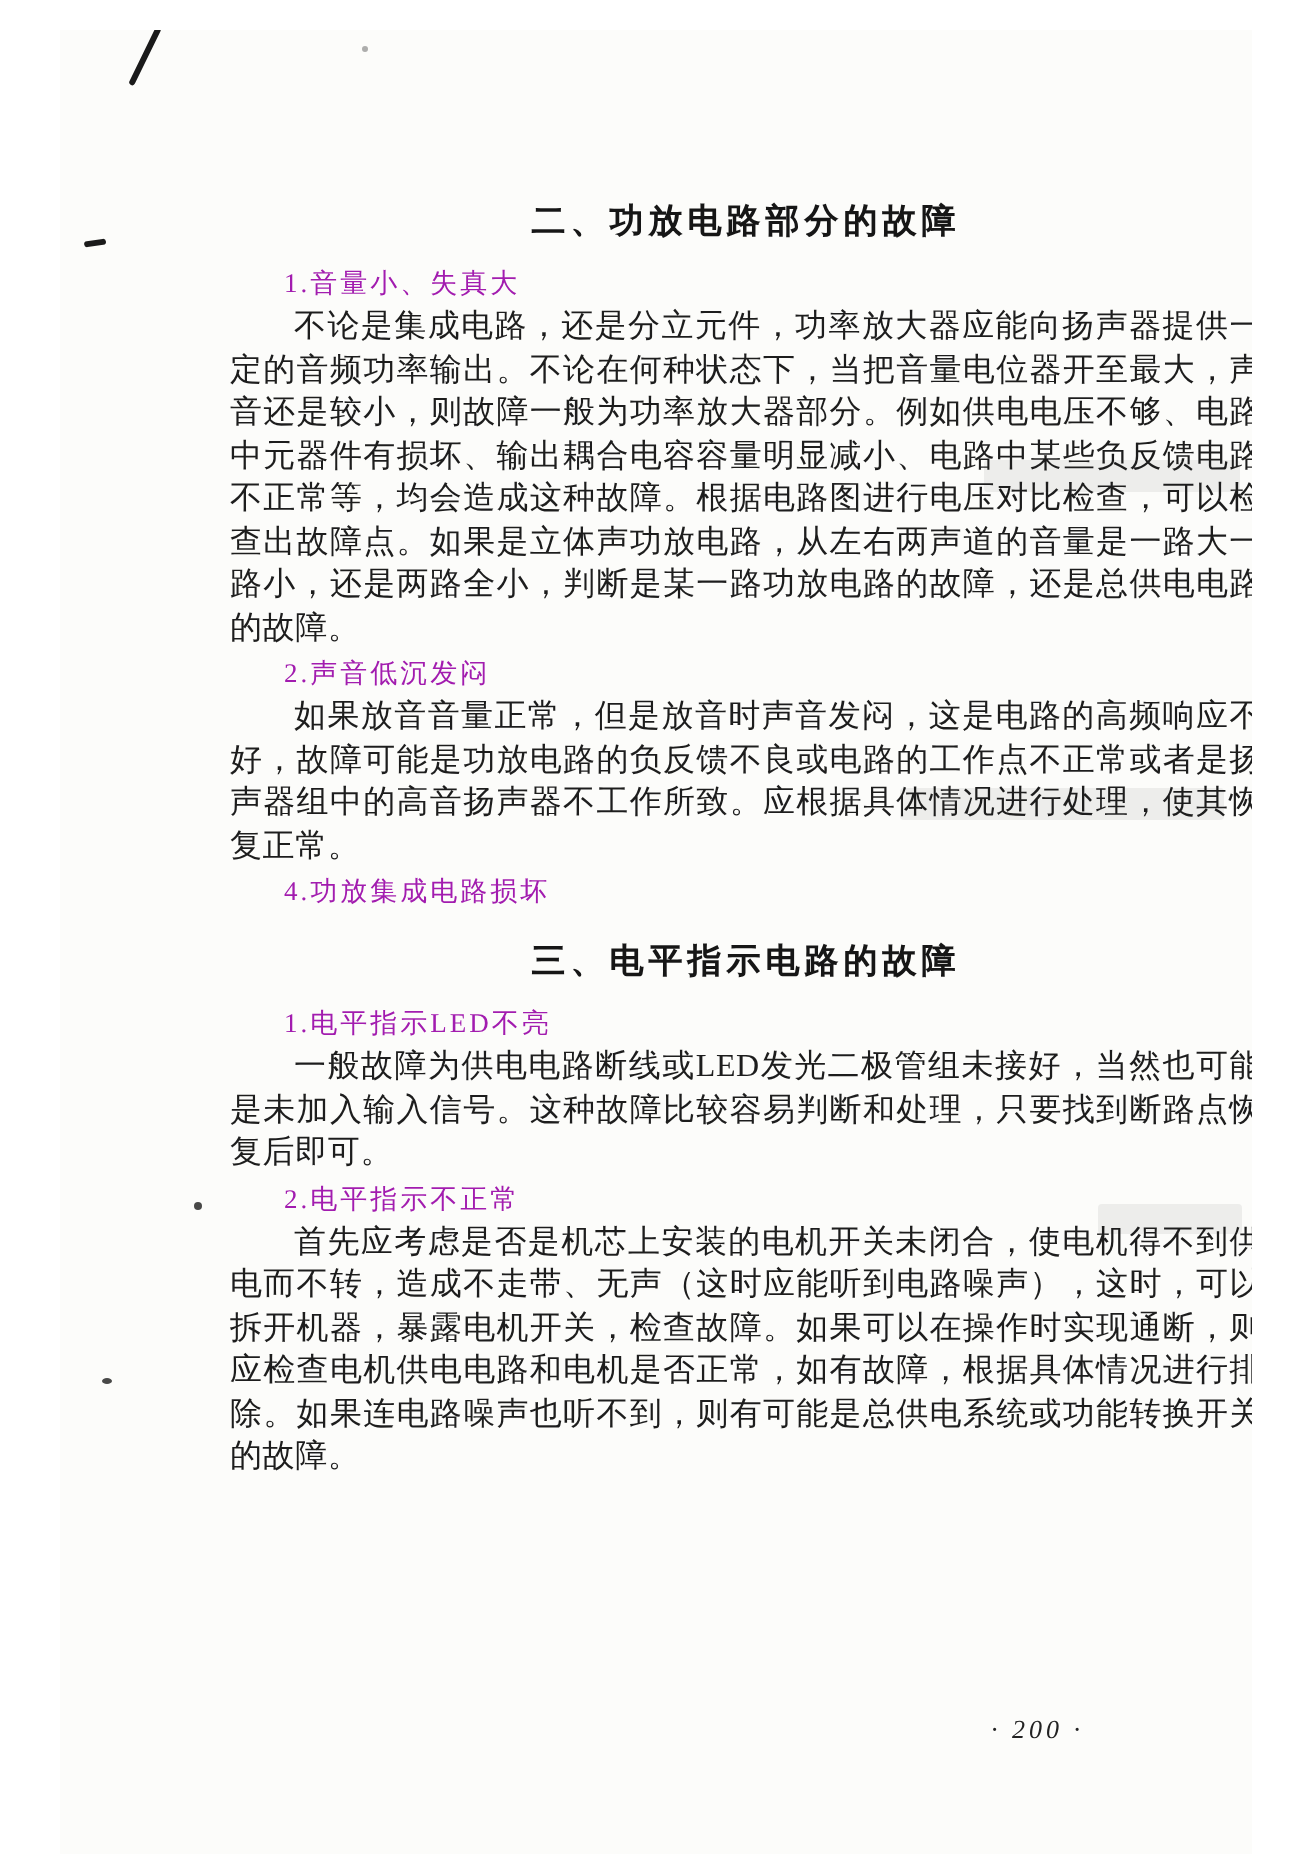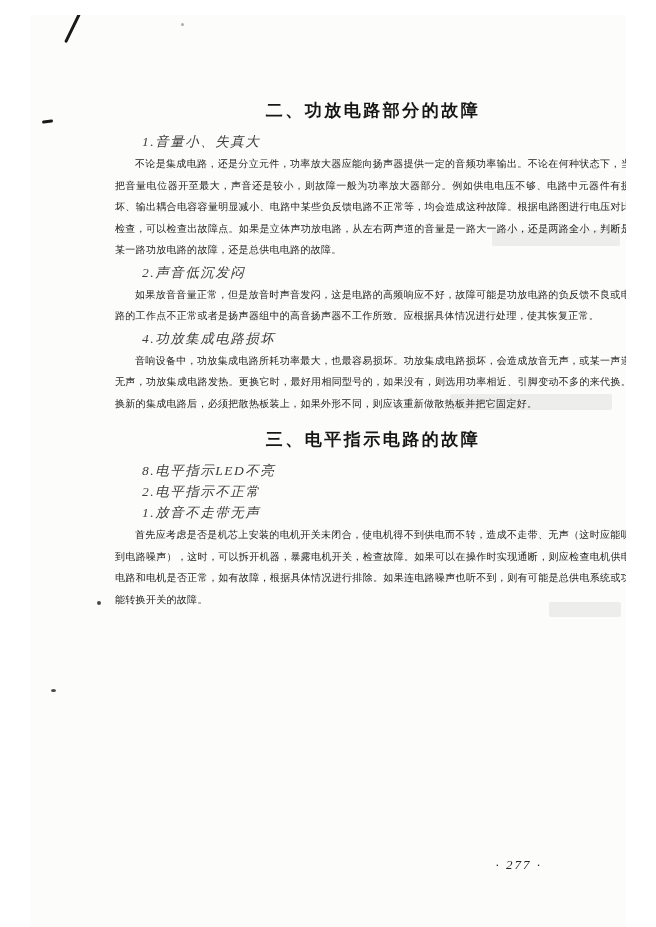--- a/index.html
+++ b/index.html
@@ -28,29 +28,28 @@
     font-size: 17px;
     font-weight: bold;
     text-align: center;
     letter-spacing: 2.5px;
     color: #161616;
     margin: 14px 0 11px 0;
   }
   .section-title.first { margin-top: 0; }
   .sub-heading {
     font-size: 13.5px;
-    font-style: italic;
     font-weight: normal;
     letter-spacing: 1.5px;
     text-indent: 2em;
     margin: 3px 0 2px 0;
-    color: #404040;
+    color: #a21caf;
   }
   .body-text {
-    font-size: 10px;
+    font-size: 16px;
     line-height: 21.5px;
     letter-spacing: 0.3px;
     text-align: justify;
     text-indent: 2em;
     margin: 0 0 1px 0;
     color: #1d1d1d;
   }
   .page-number {
     position: absolute;
     top: 842px;
@@ -106,30 +105,29 @@
 
     <h2 class="section-title first">二、功放电路部分的故障</h2>
 
     <h3 class="sub-heading">1.音量小、失真大</h3>
     <p class="body-text">不论是集成电路，还是分立元件，功率放大器应能向扬声器提供一定的音频功率输出。不论在何种状态下，当把音量电位器开至最大，声音还是较小，则故障一般为功率放大器部分。例如供电电压不够、电路中元器件有损坏、输出耦合电容容量明显减小、电路中某些负反馈电路不正常等，均会造成这种故障。根据电路图进行电压对比检查，可以检查出故障点。如果是立体声功放电路，从左右两声道的音量是一路大一路小，还是两路全小，判断是某一路功放电路的故障，还是总供电电路的故障。</p>
 
     <h3 class="sub-heading">2.声音低沉发闷</h3>
     <p class="body-text">如果放音音量正常，但是放音时声音发闷，这是电路的高频响应不好，故障可能是功放电路的负反馈不良或电路的工作点不正常或者是扬声器组中的高音扬声器不工作所致。应根据具体情况进行处理，使其恢复正常。</p>
 
     <h3 class="sub-heading">4.功放集成电路损坏</h3>
-    <p class="body-text">音响设备中，功放集成电路所耗功率最大，也最容易损坏。功放集成电路损坏，会造成放音无声，或某一声道无声，功放集成电路发热。更换它时，最好用相同型号的，如果没有，则选用功率相近、引脚变动不多的来代换。换新的集成电路后，必须把散热板装上，如果外形不同，则应该重新做散热板并把它固定好。</p>
 
     <h2 class="section-title">三、电平指示电路的故障</h2>
 
-    <h3 class="sub-heading">8.电平指示LED不亮</h3>
+    <h3 class="sub-heading">1.电平指示LED不亮</h3>
+    <p class="body-text">一般故障为供电电路断线或LED发光二极管组未接好，当然也可能是未加入输入信号。这种故障比较容易判断和处理，只要找到断路点恢复后即可。</p>
 
     <h3 class="sub-heading">2.电平指示不正常</h3>
 
 
 
-    <h3 class="sub-heading">1.放音不走带无声</h3>
     <p class="body-text">首先应考虑是否是机芯上安装的电机开关未闭合，使电机得不到供电而不转，造成不走带、无声（这时应能听到电路噪声），这时，可以拆开机器，暴露电机开关，检查故障。如果可以在操作时实现通断，则应检查电机供电电路和电机是否正常，如有故障，根据具体情况进行排除。如果连电路噪声也听不到，则有可能是总供电系统或功能转换开关的故障。</p>
 
   </div>
 
-  <div class="page-number">· 277 ·</div>
+  <div class="page-number">· 200 ·</div>
 
 </div>
 
 </body></html>

